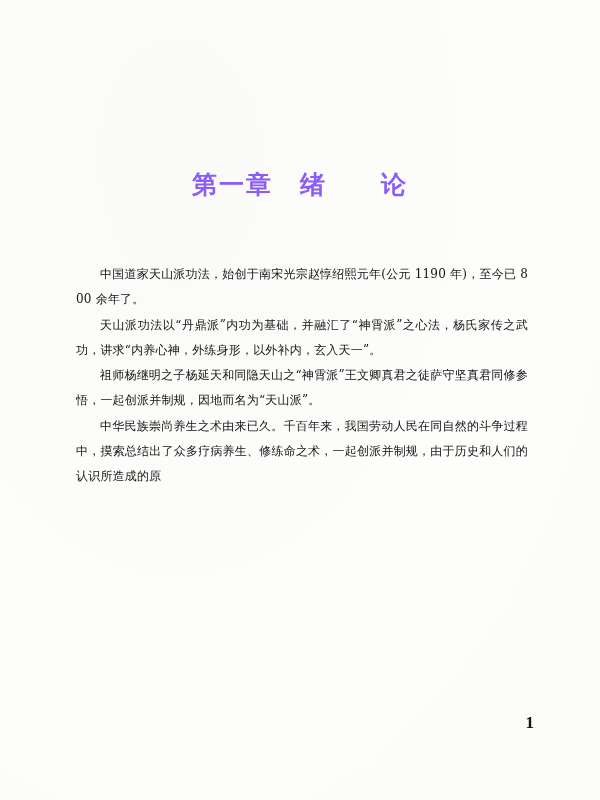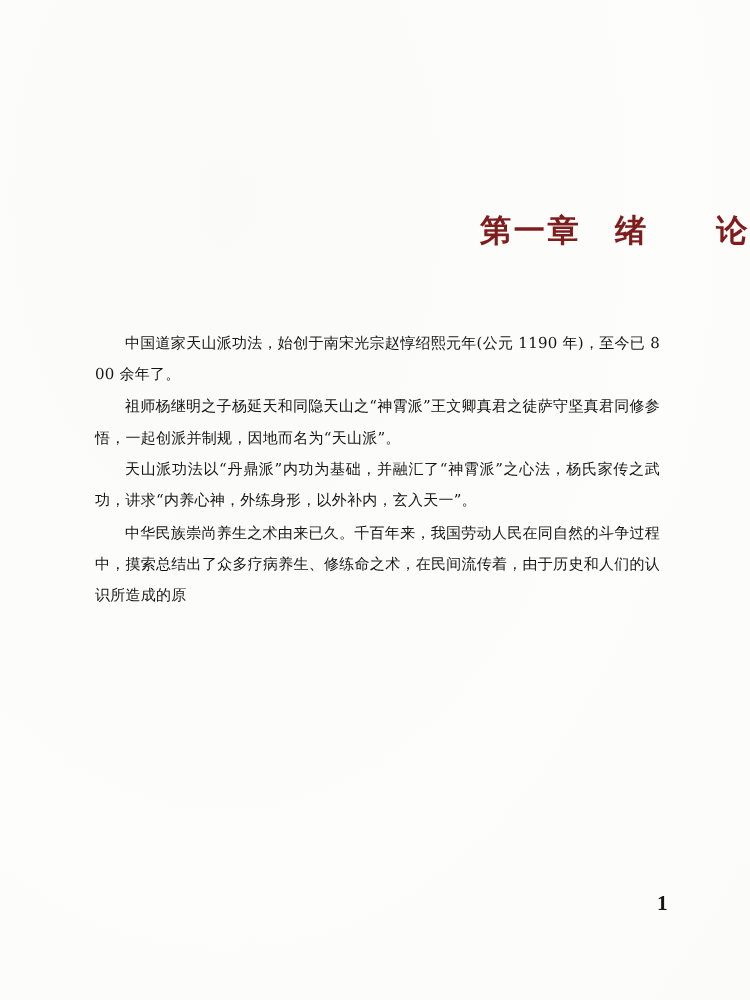--- a/index.html
+++ b/index.html
@@ -26,25 +26,25 @@
     inset: 0;
     background:
       radial-gradient(ellipse at 30% 20%, rgba(250,250,248,1) 0%, rgba(253,253,252,1) 60%, rgba(251,251,250,1) 100%);
     pointer-events: none;
   }
   .chapter-title {
     position: absolute;
     top: 168px;
     left: 0;
     right: 0;
-    text-align: right;
+    text-align: center;
     font-size: 25px;
     font-weight: bold;
     letter-spacing: 2px;
-    color: #7f1d1d;
+    color: #8b5cf6;
     font-family: "DejaVu Serif", "Liberation Serif", serif;
     white-space: pre;
   }
   .body-block {
     position: absolute;
     top: 262px;
     left: 76px;
     width: 452px;
     color: #151515;
   }
@@ -73,20 +73,20 @@
 <body>
 
 <div class="page">
 
   <div class="paper-tint"></div>
 
   <div class="chapter-title">第一章　绪　　论</div>
 
   <div class="body-block">
     <p class="para">中国道家天山派功法，始创于南宋光宗赵惇绍熙元年(公元 1190 年)，至今已 800 余年了。</p>
+    <p class="para">天山派功法以“丹鼎派”内功为基础，并融汇了“神霄派”之心法，杨氏家传之武功，讲求“内养心神，外练身形，以外补内，玄入天一”。</p>
     <p class="para">祖师杨继明之子杨延天和同隐天山之“神霄派”王文卿真君之徒萨守坚真君同修参悟，一起创派并制规，因地而名为“天山派”。</p>
-    <p class="para">天山派功法以“丹鼎派”内功为基础，并融汇了“神霄派”之心法，杨氏家传之武功，讲求“内养心神，外练身形，以外补内，玄入天一”。</p>
-    <p class="para">中华民族崇尚养生之术由来已久。千百年来，我国劳动人民在同自然的斗争过程中，摸索总结出了众多疗病养生、修练命之术，在民间流传着，由于历史和人们的认识所造成的原</p>
+    <p class="para">中华民族崇尚养生之术由来已久。千百年来，我国劳动人民在同自然的斗争过程中，摸索总结出了众多疗病养生、修练命之术，一起创派并制规，由于历史和人们的认识所造成的原</p>
   </div>
 
   <div class="page-number">1</div>
 
 </div>
 
 </body></html>

